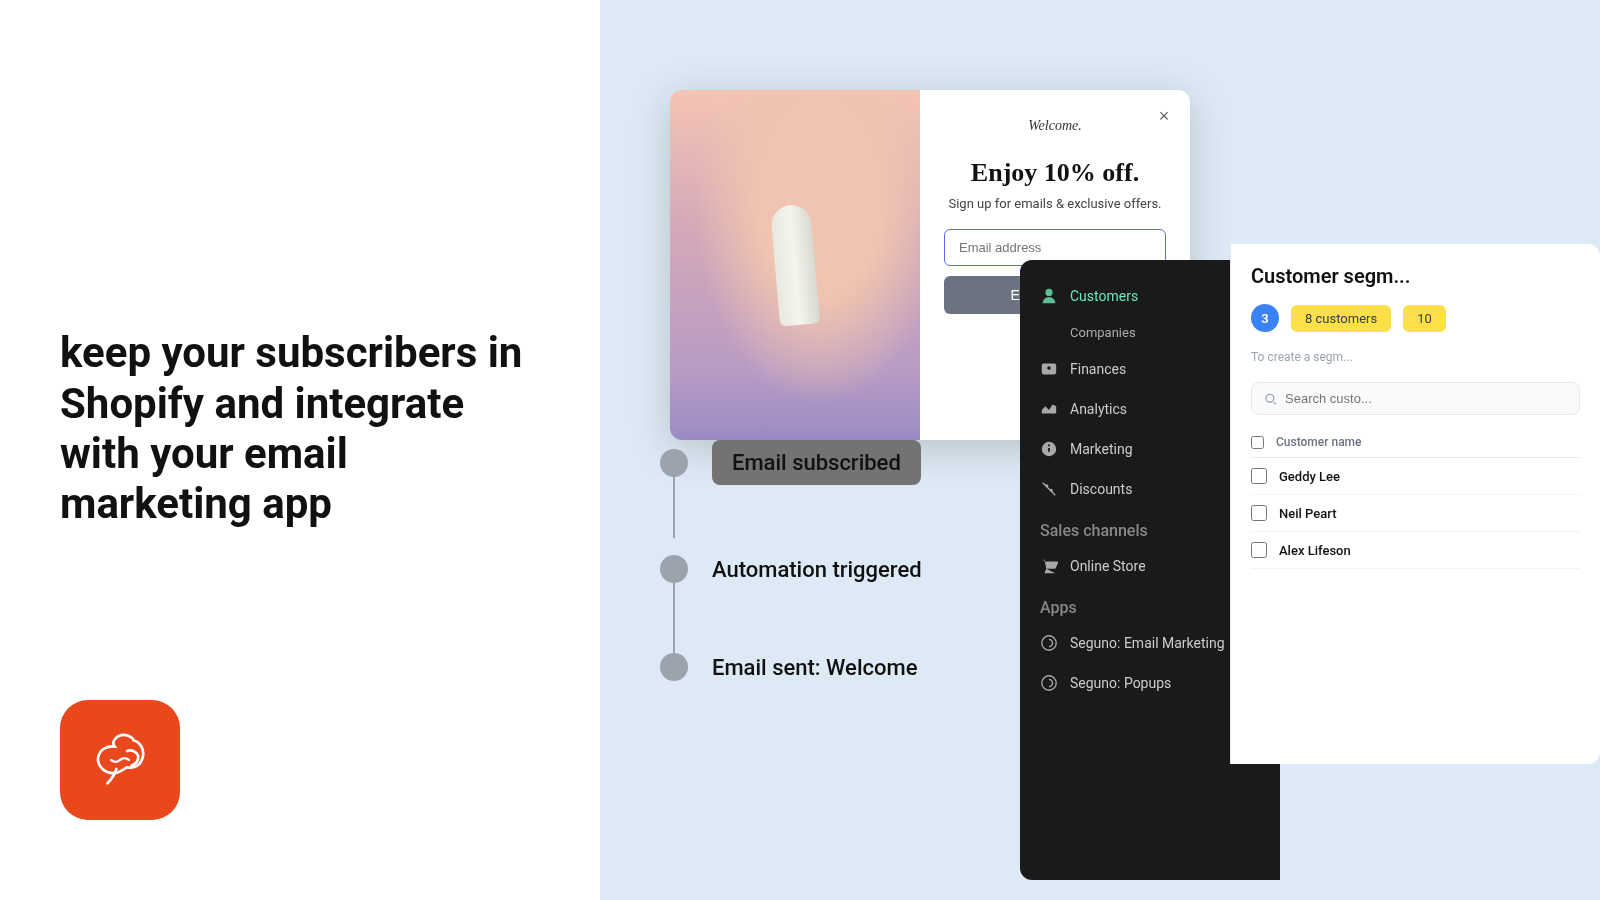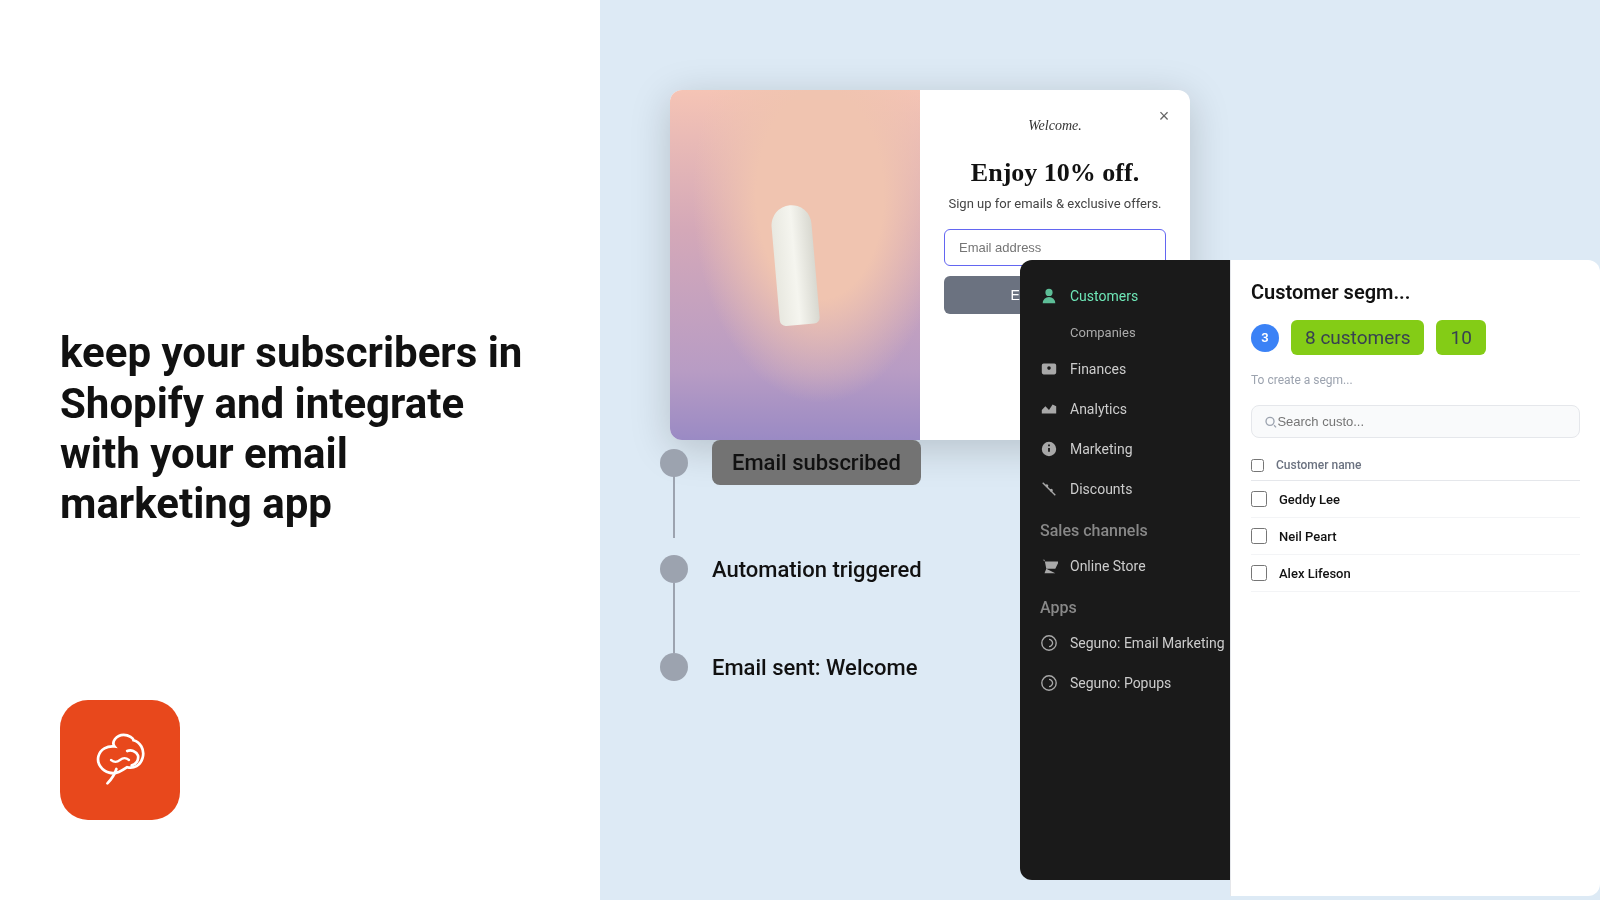--- a/index.html
+++ b/index.html
@@ -251,46 +251,46 @@
       font-size: 12px;
       color: #666;
     }
     .sidebar-item.customers-item {
       color: #6ee7b7;
     }
 
     
     .customer-panel {
       position: absolute;
-      top: 260px;
+      top: 244px;
       right: 0;
       width: 370px;
       background: white;
       border-radius: 0 12px 12px 0;
-      height: 636px;
+      height: 520px;
       padding: 20px;
       border-left: 1px solid #e5e7eb;
     }
     .customer-panel-title {
       font-size: 20px;
       font-weight: 600;
       color: #111;
       margin-bottom: 16px;
     }
     .segment-stats {
       display: flex;
       gap: 12px;
       margin-bottom: 16px;
       align-items: center;
     }
     .stat-badge {
-      background: #84cc16;
+      background: #fde047;
       border-radius: 6px;
       padding: 6px 14px;
-      font-size: 19px;
+      font-size: 13px;
       color: #374151;
     }
     .segment-num {
       background: #3b82f6;
       color: white;
       border-radius: 50%;
       width: 28px;
       height: 28px;
       display: flex;
       align-items: center;
@@ -305,20 +305,21 @@
       line-height: 1.5;
     }
     .search-box {
       display: flex;
       align-items: center;
       background: #f9fafb;
       border: 1px solid #e5e7eb;
       border-radius: 8px;
       padding: 8px 12px;
       margin-bottom: 12px;
+      gap: 8px;
     }
     .search-box input {
       border: none;
       background: none;
       font-size: 13px;
       color: #9ca3af;
       outline: none;
       width: 100%;
     }
     .customer-row {

